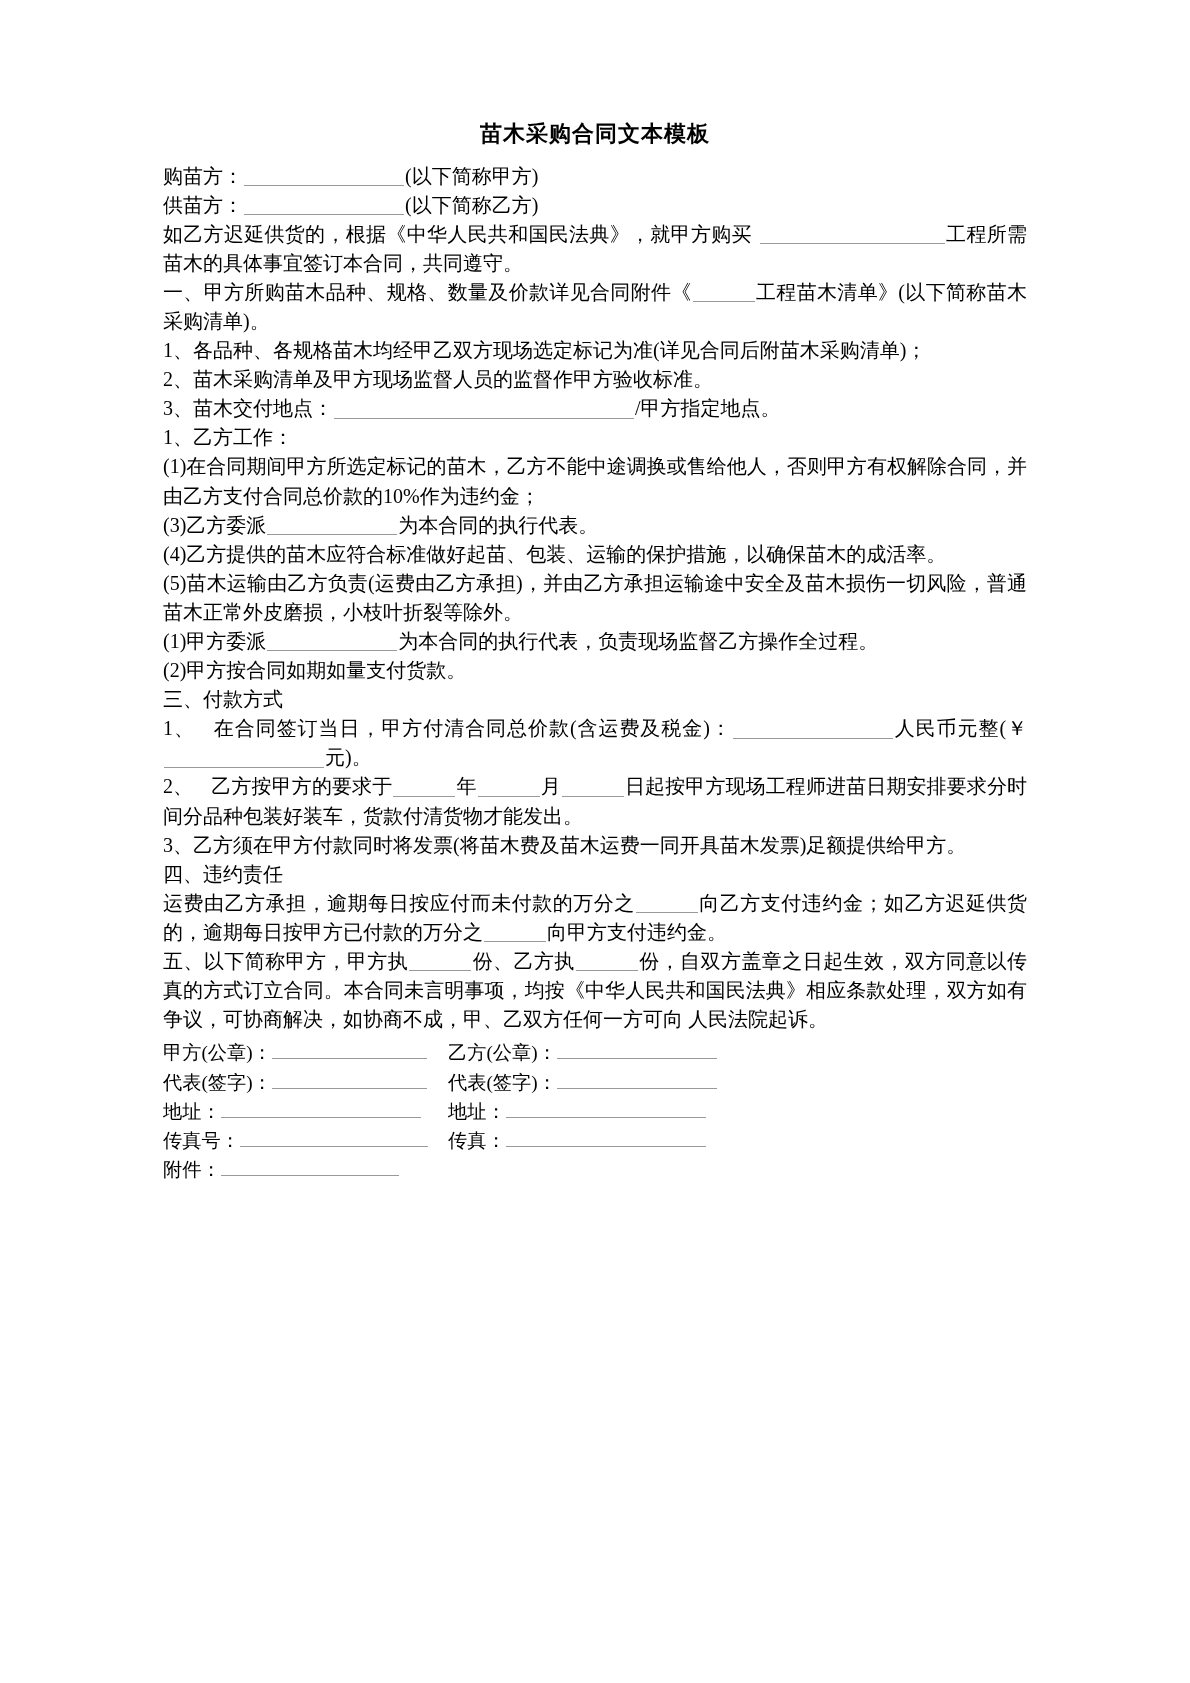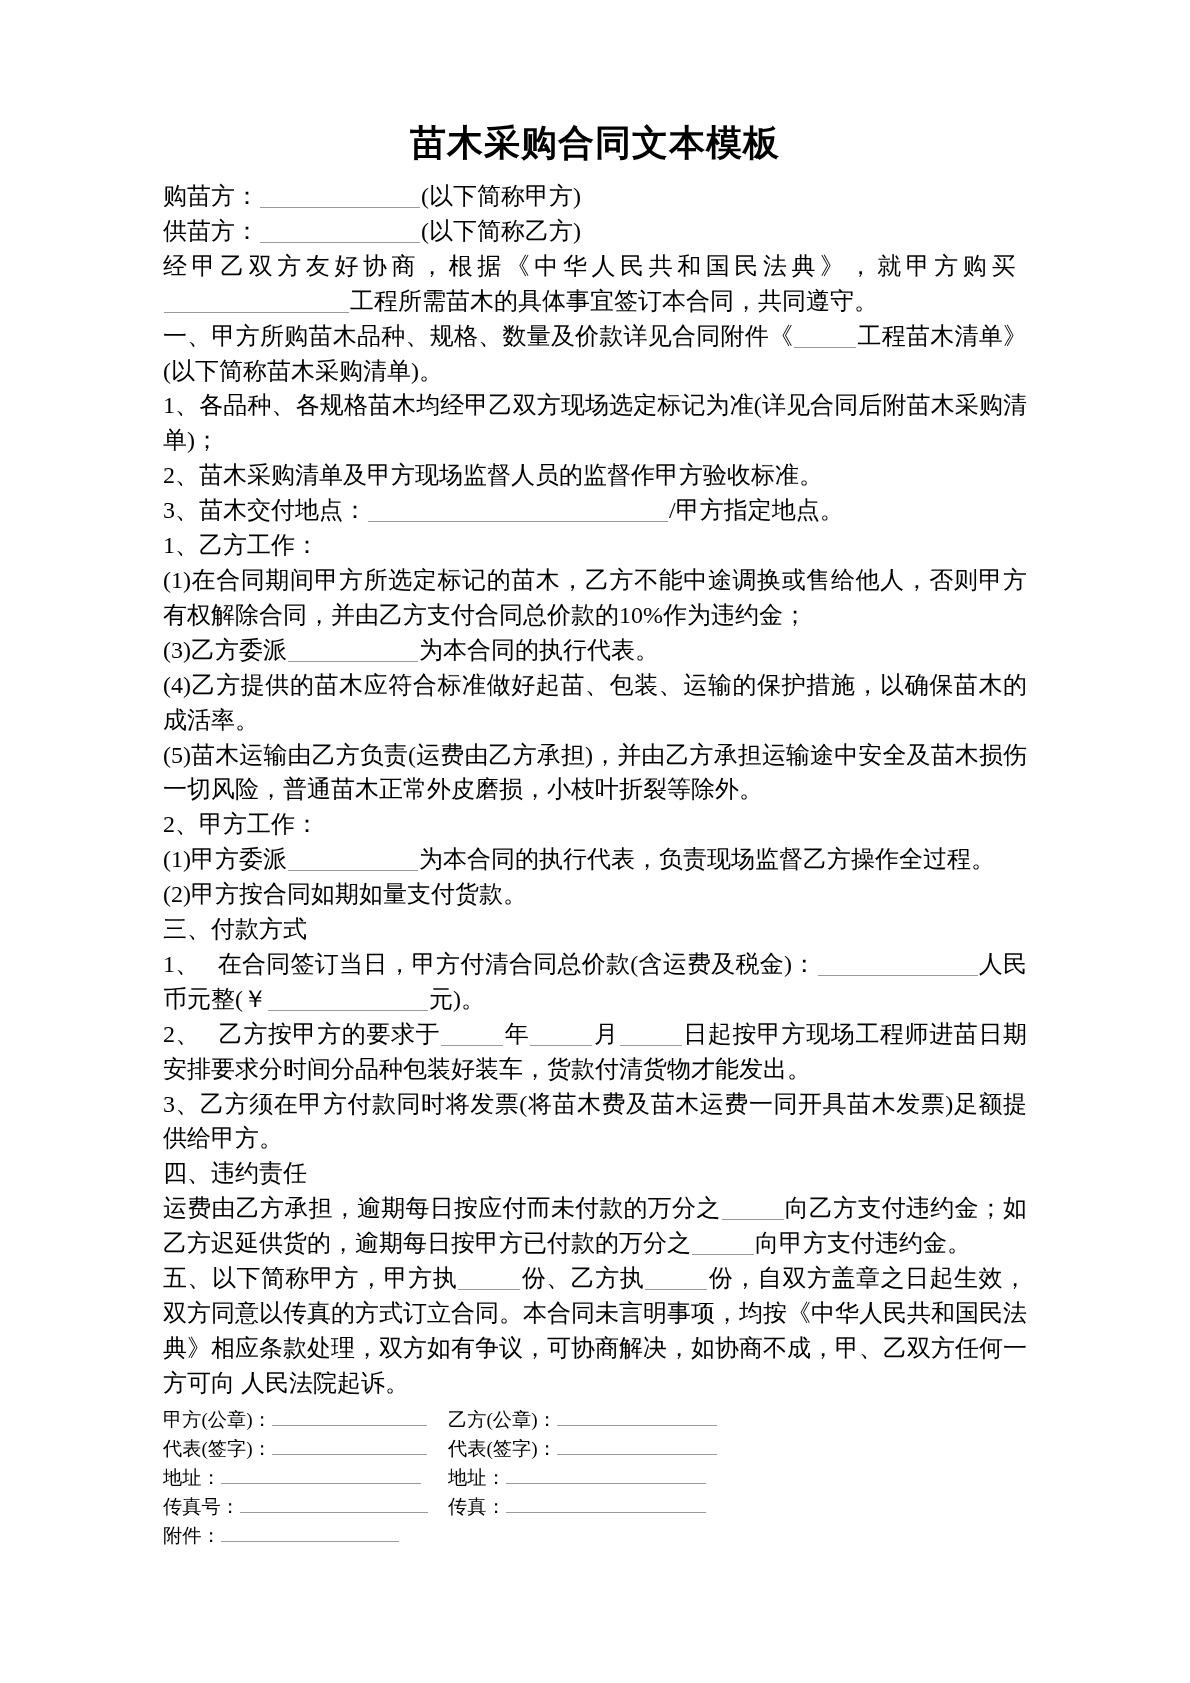--- a/index.html
+++ b/index.html
@@ -16,29 +16,29 @@
     width: 1190px;
     height: 1683px;
     margin: 0 auto;
     background: #ffffff;
     box-sizing: border-box;
     padding: 120px 163px 0 163px;
     overflow: hidden;
   }
   .doc-title {
     text-align: center;
-    font-size: 36px;
+    font-size: 22px;
     font-weight: bold;
     letter-spacing: 1px;
     margin: 0 0 14px 0;
     line-height: 1.25;
     font-family: "Liberation Sans", "DejaVu Sans", sans-serif;
   }
   .body-text {
-    font-size: 24px;
+    font-size: 20px;
     line-height: 1.455;
     text-align: justify;
     text-justify: inter-ideograph;
   }
   .para {
     margin: 0;
     padding: 0;
     white-space: normal;
   }
   
@@ -99,21 +99,21 @@
 
     <p class="para">
       <span>购苗方：</span><span class="blank b-xl"></span><span>(以下简称甲方)</span>
     </p>
 
     <p class="para">
       <span>供苗方：</span><span class="blank b-xl"></span><span>(以下简称乙方)</span>
     </p>
 
     <p class="para">
-      <span>经甲乙双方友好协商，根据《中华人民共和国民法典》，就甲方购买</span><span class="thin-space"></span><span class="blank b-xxl"></span><span>工程所需苗木的具体事宜签订本合同，共同遵守。</span>
+      <span>如乙方迟延供货的，根据《中华人民共和国民法典》，就甲方购买</span><span class="thin-space"></span><span class="blank b-xxl"></span><span>工程所需苗木的具体事宜签订本合同，共同遵守。</span>
     </p>
 
     <p class="para">
       <span>一、甲方所购苗木品种、规格、数量及价款详见合同附件《</span><span class="blank b-sm"></span><span>工程苗木清单》(以下简称苗木采购清单)。</span>
     </p>
 
     <p class="para">1、各品种、各规格苗木均经甲乙双方现场选定标记为准(详见合同后附苗木采购清单)；</p>
 
     <p class="para">2、苗木采购清单及甲方现场监督人员的监督作甲方验收标准。</p>
 
@@ -128,21 +128,20 @@
 
 
     <p class="para">
       <span>(3)乙方委派</span><span class="blank b-lg"></span><span>为本合同的执行代表。</span>
     </p>
 
     <p class="para">(4)乙方提供的苗木应符合标准做好起苗、包装、运输的保护措施，以确保苗木的成活率。</p>
 
     <p class="para">(5)苗木运输由乙方负责(运费由乙方承担)，并由乙方承担运输途中安全及苗木损伤一切风险，普通苗木正常外皮磨损，小枝叶折裂等除外。</p>
 
-    <p class="para">2、甲方工作：</p>
 
     <p class="para">
       <span>(1)甲方委派</span><span class="blank b-lg"></span><span>为本合同的执行代表，负责现场监督乙方操作全过程。</span>
     </p>
 
     <p class="para">(2)甲方按合同如期如量支付货款。</p>
 
     <p class="para">三、付款方式</p>
 
     <p class="para">

